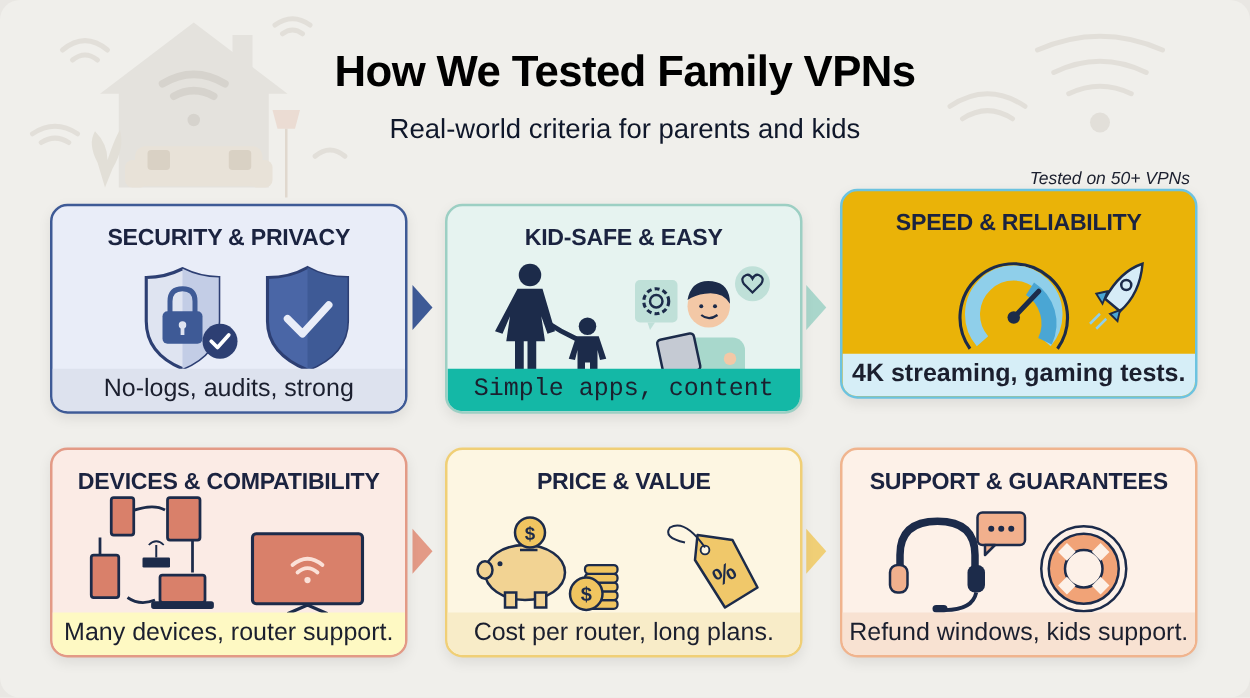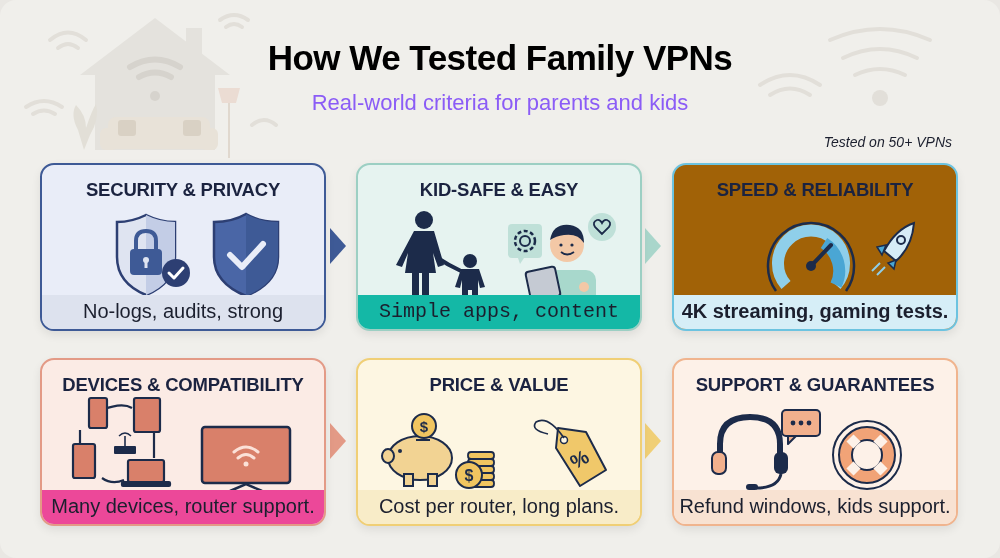--- a/index.html
+++ b/index.html
@@ -1,20 +1,20 @@
 <!DOCTYPE html>
 <html><head>
 <meta charset="utf-8">
 <style>
   html,body{margin:0;padding:0;}
   body{width:1000px;height:558px;overflow:hidden;background:#e9e7e3;font-family:"Liberation Sans","DejaVu Sans",sans-serif;}
   .canvas{position:absolute;left:0;top:0;width:1000px;height:558px;background:#f0efeb;border-radius:16px;overflow:hidden;}
   .bg{position:absolute;left:0;top:0;}
   .title{position:absolute;left:0;width:1000px;top:38px;text-align:center;font-size:35px;font-weight:bold;color:#000000;letter-spacing:-0.5px;}
-  .subtitle{position:absolute;left:0;width:1000px;top:90px;text-align:center;font-size:22px;color:#8b5cf6;}
+  .subtitle{position:absolute;left:0;width:1000px;top:90px;text-align:center;font-size:22px;color:#0f172a;}
   .tested{position:absolute;right:48px;top:134px;font-size:14px;color:#1b1f2e;font-style:italic;}
   .card{position:absolute;width:286px;height:168px;border-radius:14px;border:2px solid;box-sizing:border-box;overflow:hidden;box-shadow:0 4px 10px rgba(0,0,0,0.08);}
   .card .ctitle{position:absolute;left:0;right:0;top:14px;text-align:center;font-size:18.5px;font-weight:bold;color:#1b2340;letter-spacing:-0.2px;}
   .card .foot{position:absolute;left:0;right:0;bottom:0;height:34px;line-height:33px;text-align:center;font-size:20px;color:#1b1f2e;}
   .card svg{position:absolute;left:0;top:0;}
   .arrow{position:absolute;width:0;height:0;border-top:18px solid transparent;border-bottom:18px solid transparent;border-left:16px solid;}
 </style>
 </head>
 <body>
 
@@ -119,21 +119,21 @@
       </g>
       <g>
         <circle cx="244" cy="62" r="14" fill="#bfe0d8"></circle>
         <path d="M244,69 L237,62 Q234,57 239,55 Q242,54 244,58 Q246,54 249,55 Q254,57 251,62 Z" fill="none" stroke="#1c2b4a" stroke-width="1.8"></path>
       </g>
     </svg>
     <div class="ctitle">KID-SAFE &amp; EASY</div>
     <div class="foot" style="background:#14b8a6;font-family:Liberation Mono, monospace;">Simple apps, content filters.</div>
   </div>
 
-  <div class="card" style="left:672px;top:163px;background:#a16207;border-color:#6cc3e0;">
+  <div class="card" style="left:672px;top:151px;background:#eab308;border-color:#6cc3e0;">
     <svg width="286" height="168">
       <g>
         <path d="M102,126 A43,43 0 1,1 172,126" fill="none" stroke="#1c2b4a" stroke-width="2.5"></path>
         <path d="M112,120 A33,33 0 1,1 162,120" fill="none" stroke="#8fcfea" stroke-width="12"></path>
         <path d="M150,78 A33,33 0 0,1 162,120" fill="none" stroke="#4aa6d4" stroke-width="12"></path>
         <line x1="137" y1="101" x2="157" y2="80" stroke="#1c2b4a" stroke-width="4" stroke-linecap="round"></line>
         <circle cx="137" cy="101" r="5" fill="#1c2b4a"></circle>
       </g>
       <g>
         <path d="M240,58 Q238,82 222,96 L210,86 Q222,64 240,58 Z" fill="#d6ecf7" stroke="#1c2b4a" stroke-width="2"></path>
@@ -170,21 +170,21 @@
         <rect x="160" y="67" width="88" height="56" rx="3" fill="#d9806a" stroke="#1c2b4a" stroke-width="2.5"></rect>
         <path d="M188,131 L204,124 L220,131" fill="none" stroke="#1c2b4a" stroke-width="2.5"></path>
         <g fill="none" stroke="#fbe1d8" stroke-width="3" stroke-linecap="round">
           <path d="M192,92 Q204,82 216,92"></path>
           <path d="M196,98 Q204,91 212,98"></path>
         </g>
         <circle cx="204" cy="104" r="2.5" fill="#fbe1d8"></circle>
       </g>
     </svg>
     <div class="ctitle">DEVICES &amp; COMPATIBILITY</div>
-    <div class="foot" style="background:#ec4899;">Many devices, router support.</div>
+    <div class="foot" style="background:#fef9c3;">Many devices, router support.</div>
   </div>
 
   <div class="card" style="left:356px;top:358px;background:#fdf6e2;border-color:#f0cf76;">
     <svg width="286" height="168">
       <g>
         <ellipse cx="62" cy="98" rx="32" ry="22" fill="#f2d393" stroke="#1c2b4a" stroke-width="2"></ellipse>
         <rect x="46" y="114" width="9" height="12" fill="#f2d393" stroke="#1c2b4a" stroke-width="2"></rect>
         <rect x="70" y="114" width="9" height="12" fill="#f2d393" stroke="#1c2b4a" stroke-width="2"></rect>
         <ellipse cx="30" cy="96" rx="6" ry="7" fill="#f2d393" stroke="#1c2b4a" stroke-width="2"></ellipse>
         <circle cx="42" cy="91" r="2" fill="#1c2b4a"></circle>

